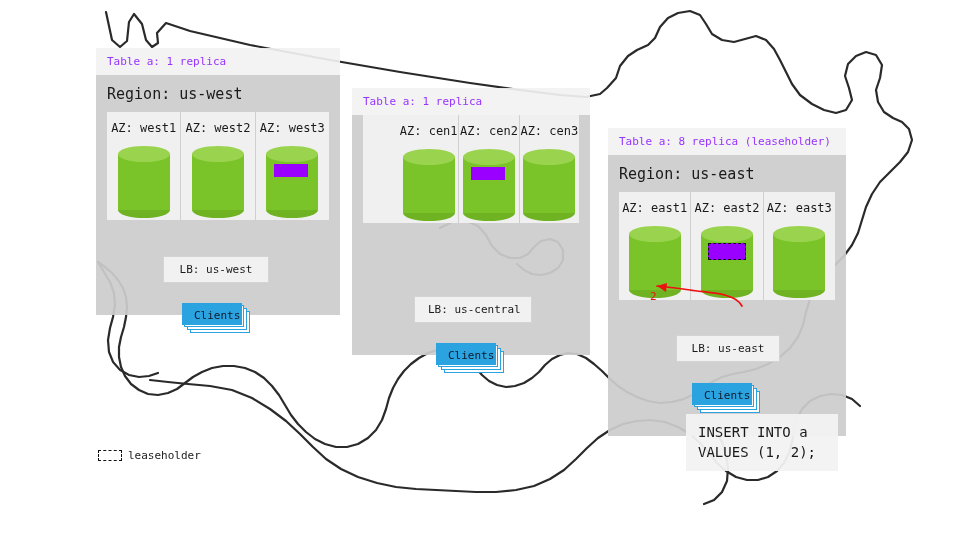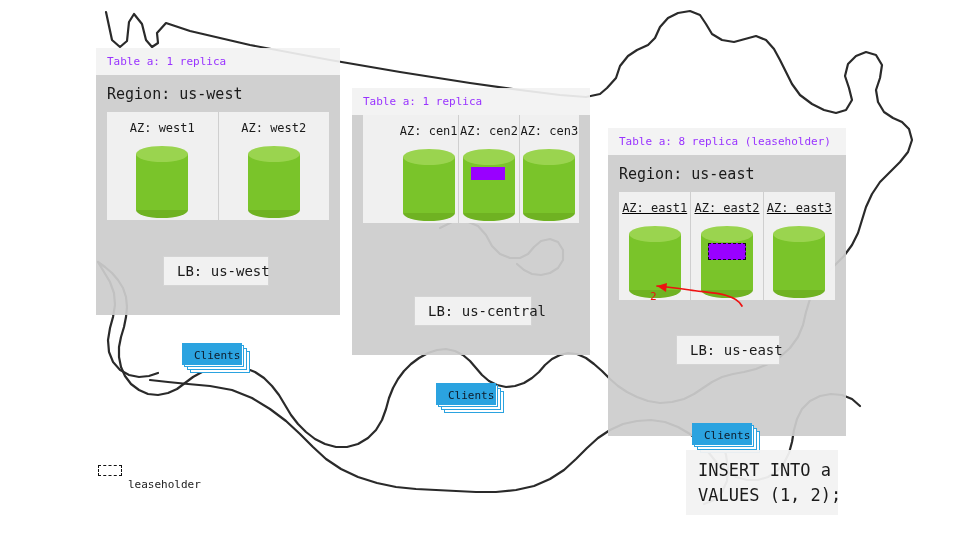--- a/index.html
+++ b/index.html
@@ -60,56 +60,56 @@
   .range{
     position:absolute;z-index:5;background:#9900ff;
   }
   .range.lease{border:1.5px dashed #111;}
 
   
   .lb{
     position:absolute;z-index:6;
     background:rgba(242,242,242,0.96);
     border:1px solid #d4d4d4;
-    font-size:14px;color:#1a1a1a;
+    font-size:11px;color:#1a1a1a;
     padding:6px 13px;white-space:nowrap;text-align:center;
     box-sizing:border-box;
   }
 
   
-  .clients-wrap{position:absolute;z-index:6;margin-top:40px;}
+  .clients-wrap{position:absolute;z-index:6;}
   .clients-sh{position:absolute;background:#ffffff;border:1.5px solid #2ba3e0;box-sizing:border-box;}
   .clients-btn{
     position:relative;background:#2ba3e0;
     font-size:11px;color:#0d1b2a;text-align:center;
     padding:6px 12px;box-sizing:border-box;white-space:nowrap;
   }
 
   
   .sqlbox{
     position:absolute;z-index:6;
     background:rgba(242,242,242,0.95);
-    font-size:17px;color:#1a1a1a;line-height:1.45;
-    padding:8px 12px;white-space:pre;box-sizing:border-box;margin-top:36px;
+    font-size:14px;color:#1a1a1a;line-height:1.45;
+    padding:8px 12px;white-space:pre;box-sizing:border-box;
   }
 
   
   #arrows{position:absolute;left:0;top:0;width:960px;height:540px;z-index:7;pointer-events:none;}
   .arrow-num{
     position:absolute;z-index:8;color:#ee1111;font-size:11px;
   }
 
   
   .legend{
     position:absolute;z-index:4;display:flex;align-items:center;gap:6px;
   }
   .legend-swatch{
     width:24px;height:11px;border:1.5px dashed #111;box-sizing:border-box;
   }
-  .legend-label{font-size:11px;color:#1a1a1a;font-family:"DejaVu Sans Mono","Liberation Mono",monospace;margin-top:29px;}
+  .legend-label{font-size:11px;color:#1a1a1a;font-family:"DejaVu Sans Mono","Liberation Mono",monospace;}
 </style>
 </head>
 <body>
 
 <div id="stage">
 
   <svg id="map" viewBox="0 0 960 540" fill="none">
     <path d="M106,12 L112,40 L120,47 L127,41 L129,22 L134,14 L142,24 L146,40 L152,47 L158,43
              L157,33 L166,23 L190,31 L250,45 L330,60 L400,72 L470,83 L520,90 L560,95
              L586,97 L600,94 L607,88 L616,78 L620,66 L628,56 L637,50 L648,45 L655,38
@@ -163,20 +163,29 @@
           </div>
         </div>
         <div class="az">
           <div class="az-label">AZ: west2</div>
           <div class="cyl" style="width:52px;height:72px;">
             <div class="cyl-bot"></div>
             <div class="cyl-body"></div>
             <div class="cyl-top"></div>
           </div>
         </div>
+        <div class="az">
+          <div class="az-label">AZ: west3</div>
+          <div class="cyl" style="width:52px;height:72px;">
+            <div class="cyl-bot"></div>
+            <div class="cyl-body"></div>
+            <div class="cyl-top"></div>
+            <div class="range" style="left:8px;top:18px;width:34px;height:13px;"></div>
+          </div>
+        </div>
       </div>
       <div class="lb" style="left:67px;top:181px;width:106px;">LB: us-west</div>
       <div class="clients-wrap" style="left:86px;top:228px;width:68px;height:30px;">
         <div class="clients-sh" style="left:8px;top:8px;width:60px;height:22px;"></div>
         <div class="clients-sh" style="left:5px;top:5px;width:60px;height:22px;"></div>
         <div class="clients-sh" style="left:2px;top:2px;width:60px;height:22px;"></div>
         <div class="clients-btn" style="width:60px;height:22px;">Clients</div>
       </div>
     </div>
   </div>
@@ -218,21 +227,21 @@
         <div class="clients-sh" style="left:2px;top:2px;width:60px;height:22px;"></div>
         <div class="clients-btn" style="width:60px;height:22px;">Clients</div>
       </div>
     </div>
   </div>
 
   <div class="region" style="left:608px;top:128px;width:238px;">
     <div class="region-head">Table a: 8 replica (leaseholder)</div>
     <div class="region-body" style="height:281px;">
       <div class="region-title">Region: us-east</div>
-      <div class="az-row" style="height:108px;text-decoration:underline;">
+      <div class="az-row" style="height:108px;">
         <div class="az">
           <div class="az-label">AZ: east1</div>
           <div class="cyl" style="width:52px;height:72px;">
             <div class="cyl-bot"></div>
             <div class="cyl-body"></div>
             <div class="cyl-top"></div>
           </div>
         </div>
         <div class="az">
           <div class="az-label">AZ: east2</div>

